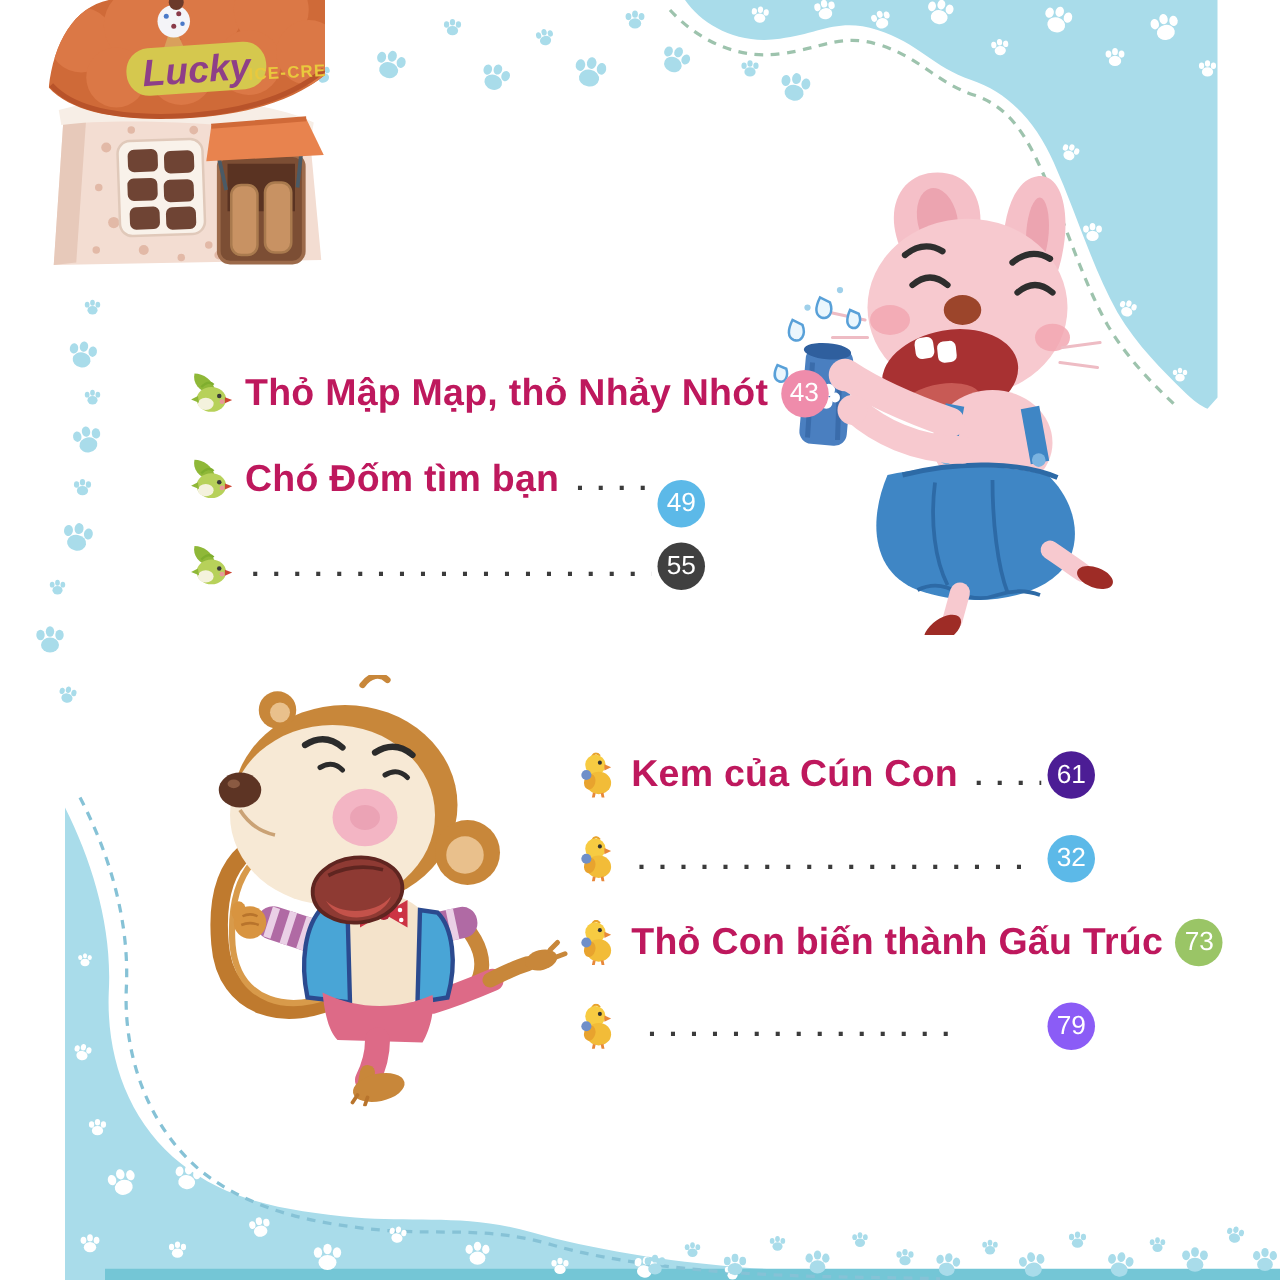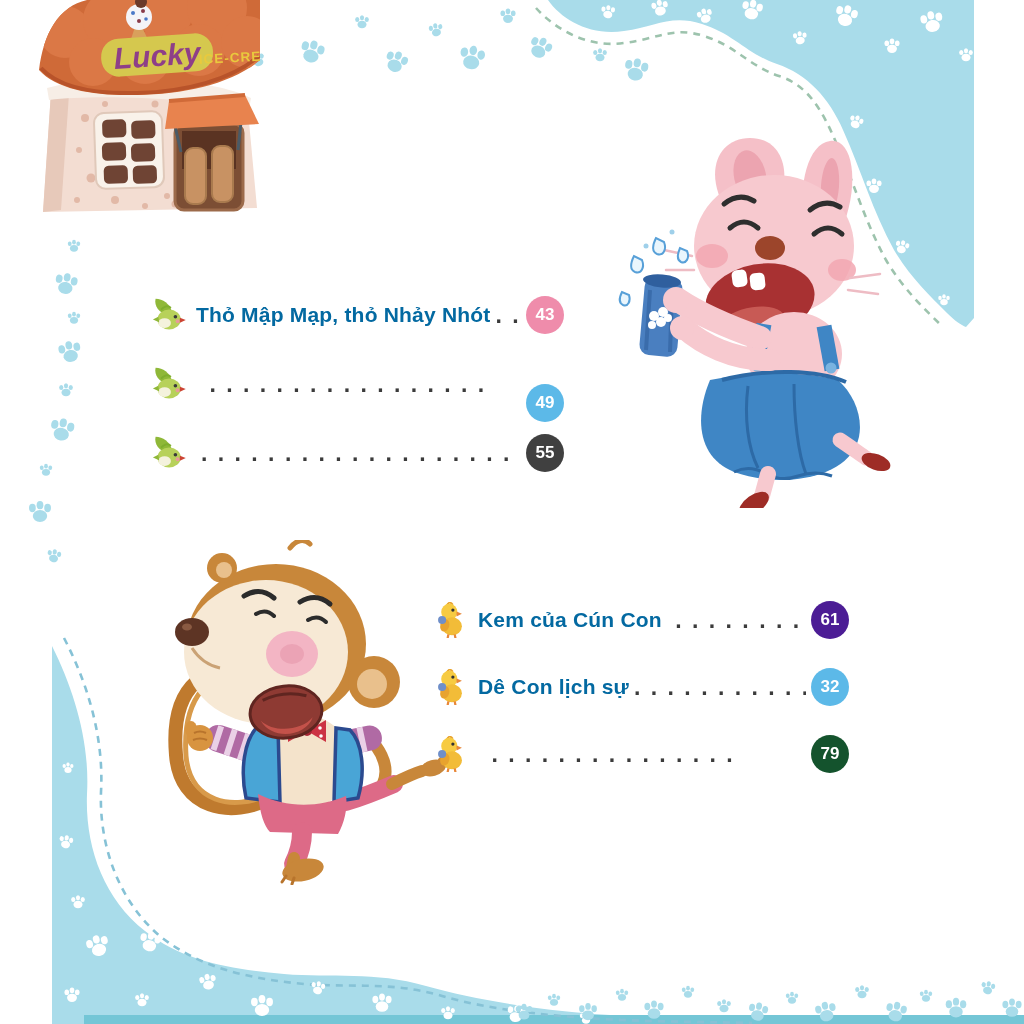--- a/index.html
+++ b/index.html
@@ -8,29 +8,29 @@
     background:#ffffff;
     font-family:"Liberation Sans","DejaVu Sans",sans-serif;
   }
   .layer{position:absolute;inset:0;}
   svg.border-svg{position:absolute;left:0;top:0;width:1024px;height:1024px;}
   .illus{position:absolute;}
   .toc{position:absolute;}
   .toc-row{display:flex;align-items:center;height:40px;}
   .toc-left{left:152px;top:295px;width:412px;}
   .toc-left .toc-row{margin-bottom:29px;}
-  .toc-right{left:434px;top:600px;width:415px;}
+  .toc-right{left:461px;top:600px;width:415px;}
   .toc-right .toc-row{margin-bottom:27px;}
   .row-icon{width:36px;height:36px;margin-right:8px;flex:none;}
-  .row-title{font-size:21px;font-weight:bold;color:#0369a1;white-space:nowrap;letter-spacing:.2px;}
+  .row-title{font-size:30px;font-weight:bold;color:#be185d;white-space:nowrap;letter-spacing:.2px;}
   .row-dots{flex:1;overflow:hidden;font-size:23px;font-weight:bold;color:#3b3b3b;white-space:pre;margin:0 5px;letter-spacing:2px;}
   .badge{
     width:38px;height:38px;border-radius:50%;flex:none;
     display:flex;align-items:center;justify-content:center;
-    color:#ffffff;font-size:17px;font-weight:bold;
+    color:#ffffff;font-size:21px;font-weight:normal;
   }
 </style>
 </head>
 <body>
 
 <div class="layer">
 
   <svg class="border-svg" viewBox="0 0 1024 1024" aria-hidden="true">
     <defs>
       <g id="paw">
@@ -376,20 +376,21 @@
           <use href="#def-bird"></use>
         </svg>
       <span class="row-title">Thỏ Mập Mạp, thỏ Nhảy Nhót</span>
       <span class="row-dots">. .</span>
       <span class="badge" style="background: rgb(239, 140, 171);">43</span>
     </div>
     <div class="toc-row">
       <svg class="row-icon" viewBox="0 0 40 40">
           <use href="#def-bird"></use>
         </svg>
+      <span class="row-title">Chó Đốm tìm bạn</span>
       <span class="row-dots"> . . . . . . . . . . . . . . . . .</span>
       <span class="badge" style="background: rgb(92, 185, 232); margin-top: 38px;">49</span>
     </div>
     <div class="toc-row">
       <svg class="row-icon" viewBox="0 0 40 40">
           <use href="#def-bird"></use>
         </svg>
       <span class="row-dots">. . . . . . . . . . . . . . . . . . . .</span>
       <span class="badge" style="background: #404040;">55</span>
     </div>
@@ -401,26 +402,33 @@
           <use href="#def-chick"></use>
         </svg>
       <span class="row-title">Kem của Cún Con</span>
       <span class="row-dots"> . . . . . . . . . . . . . . . .</span>
       <span class="badge" style="background: #4c1d95;">61</span>
     </div>
     <div class="toc-row">
       <svg class="row-icon" viewBox="0 0 40 40">
           <use href="#def-chick"></use>
         </svg>
-      <span class="row-title">Dê Con lịch sự</span>
       <span class="row-dots">. . . . . . . . . . . . . . . . . . .</span>
       <span class="badge" style="background: rgb(92, 185, 232);">32</span>
     </div>
     <div class="toc-row">
       <svg class="row-icon" viewBox="0 0 40 40">
           <use href="#def-chick"></use>
         </svg>
+      <span class="row-title">Thỏ Con biến thành Gấu Trúc</span>
+      <span class="row-dots">. .</span>
+      <span class="badge" style="background: rgb(154, 197, 102);">73</span>
+    </div>
+    <div class="toc-row">
+      <svg class="row-icon" viewBox="0 0 40 40">
+          <use href="#def-chick"></use>
+        </svg>
       <span class="row-dots"> . . . . . . . . . . . . . . .</span>
-      <span class="badge" style="background: #14532d;">79</span>
+      <span class="badge" style="background: #8b5cf6;">79</span>
     </div>
   </div>
 
 </div>
 
 </body></html>

